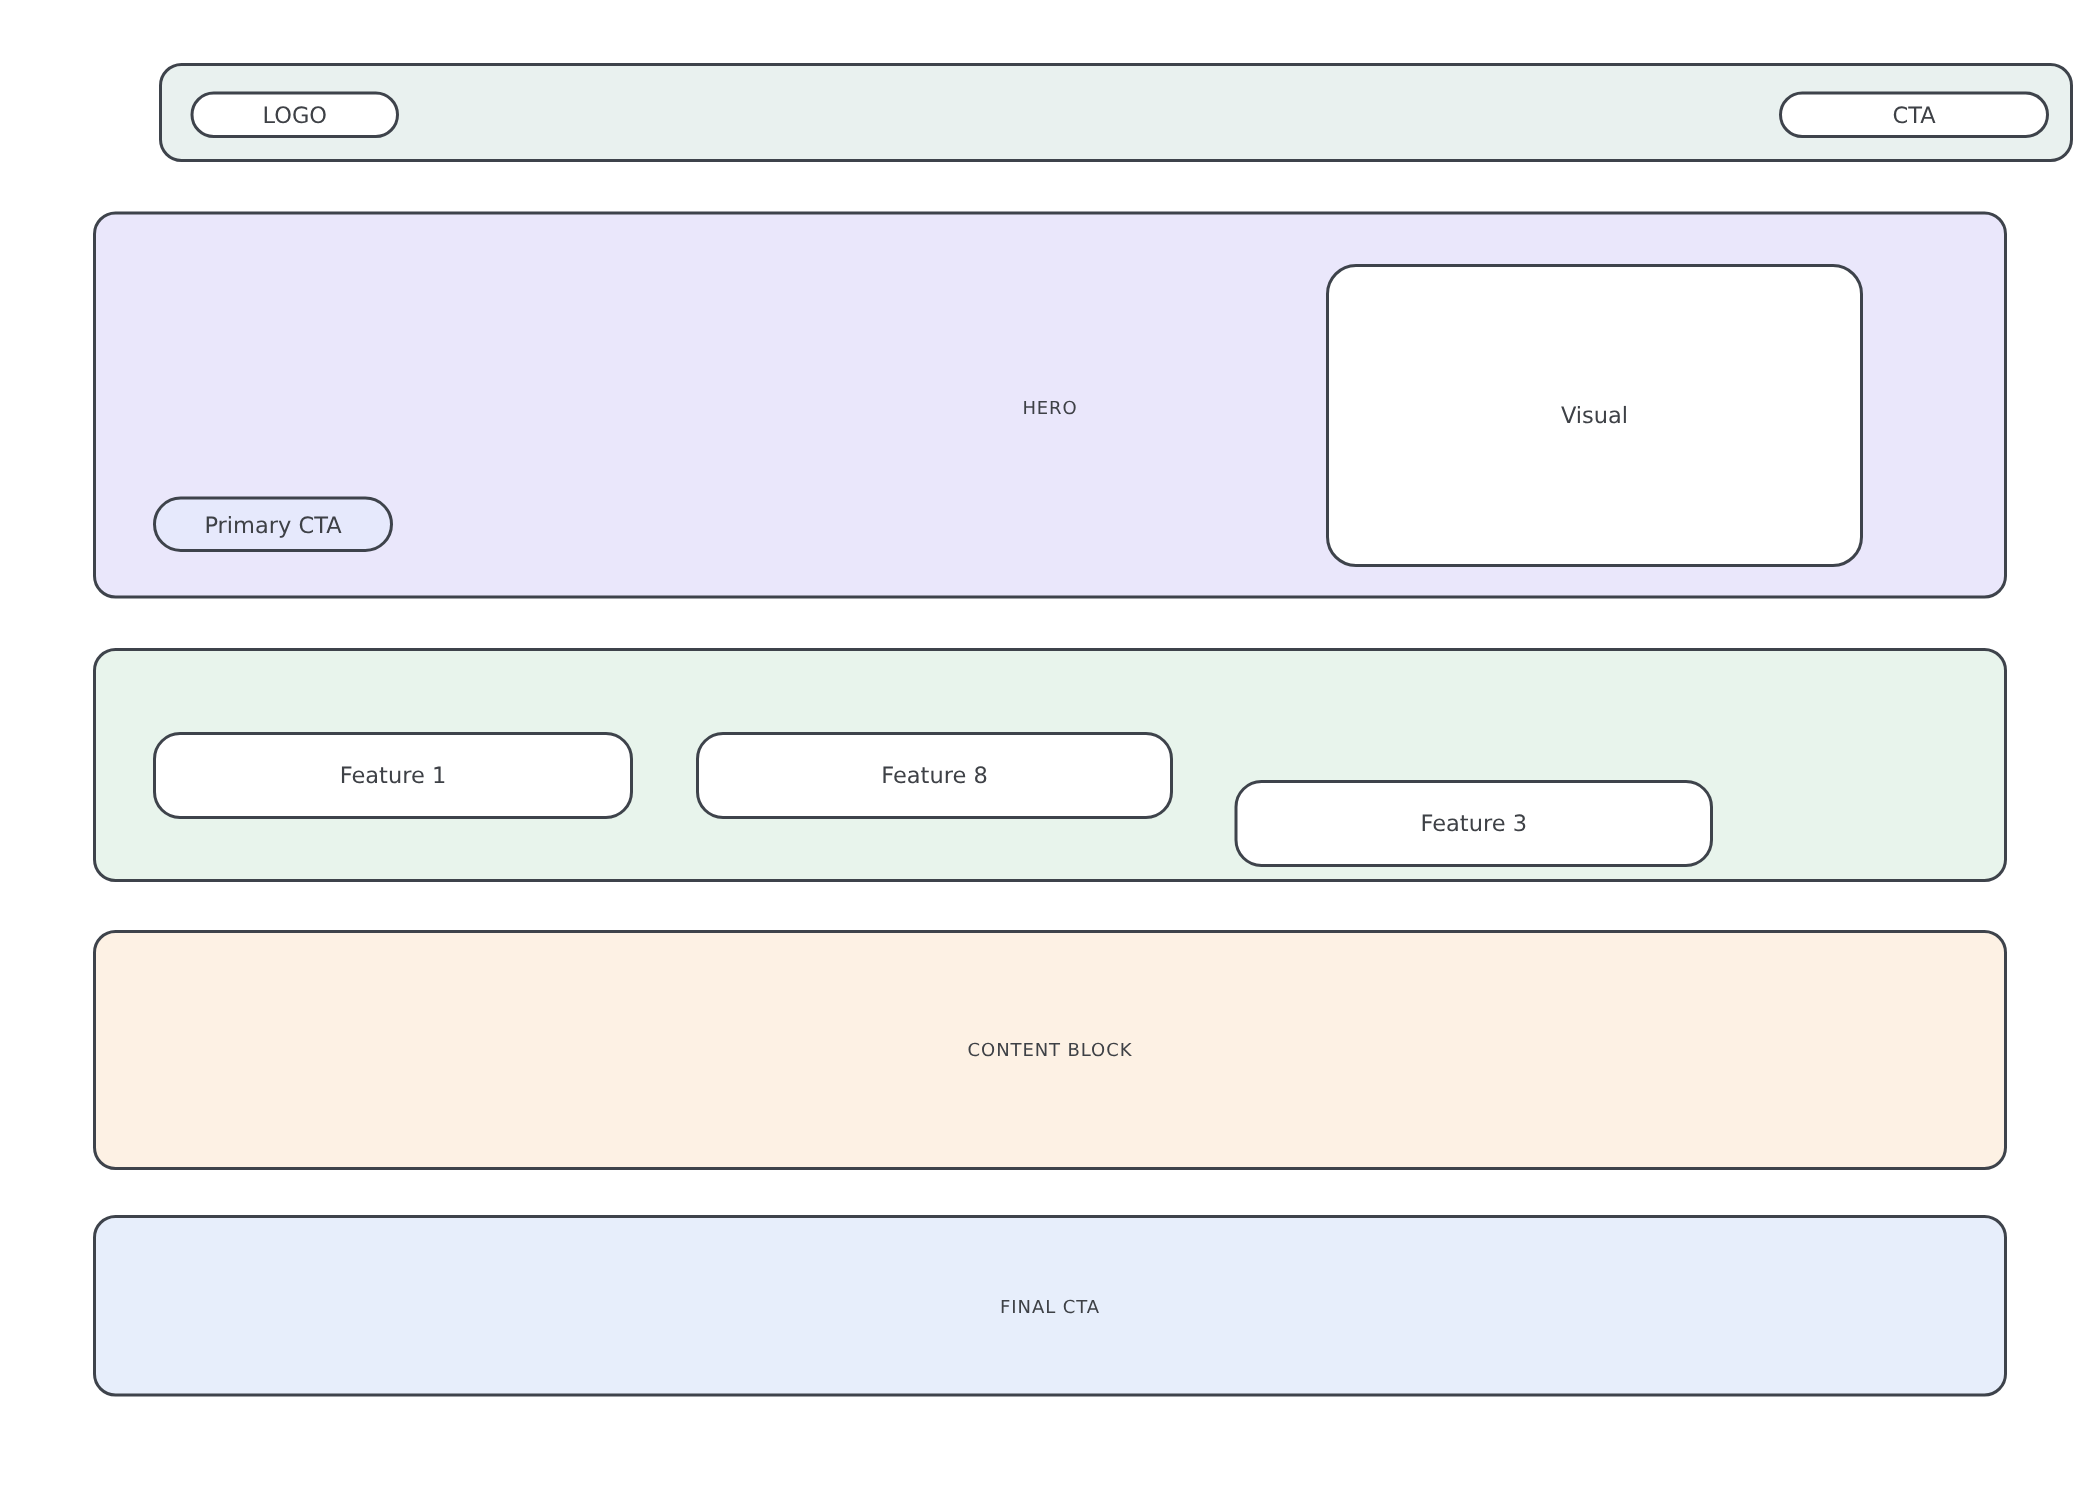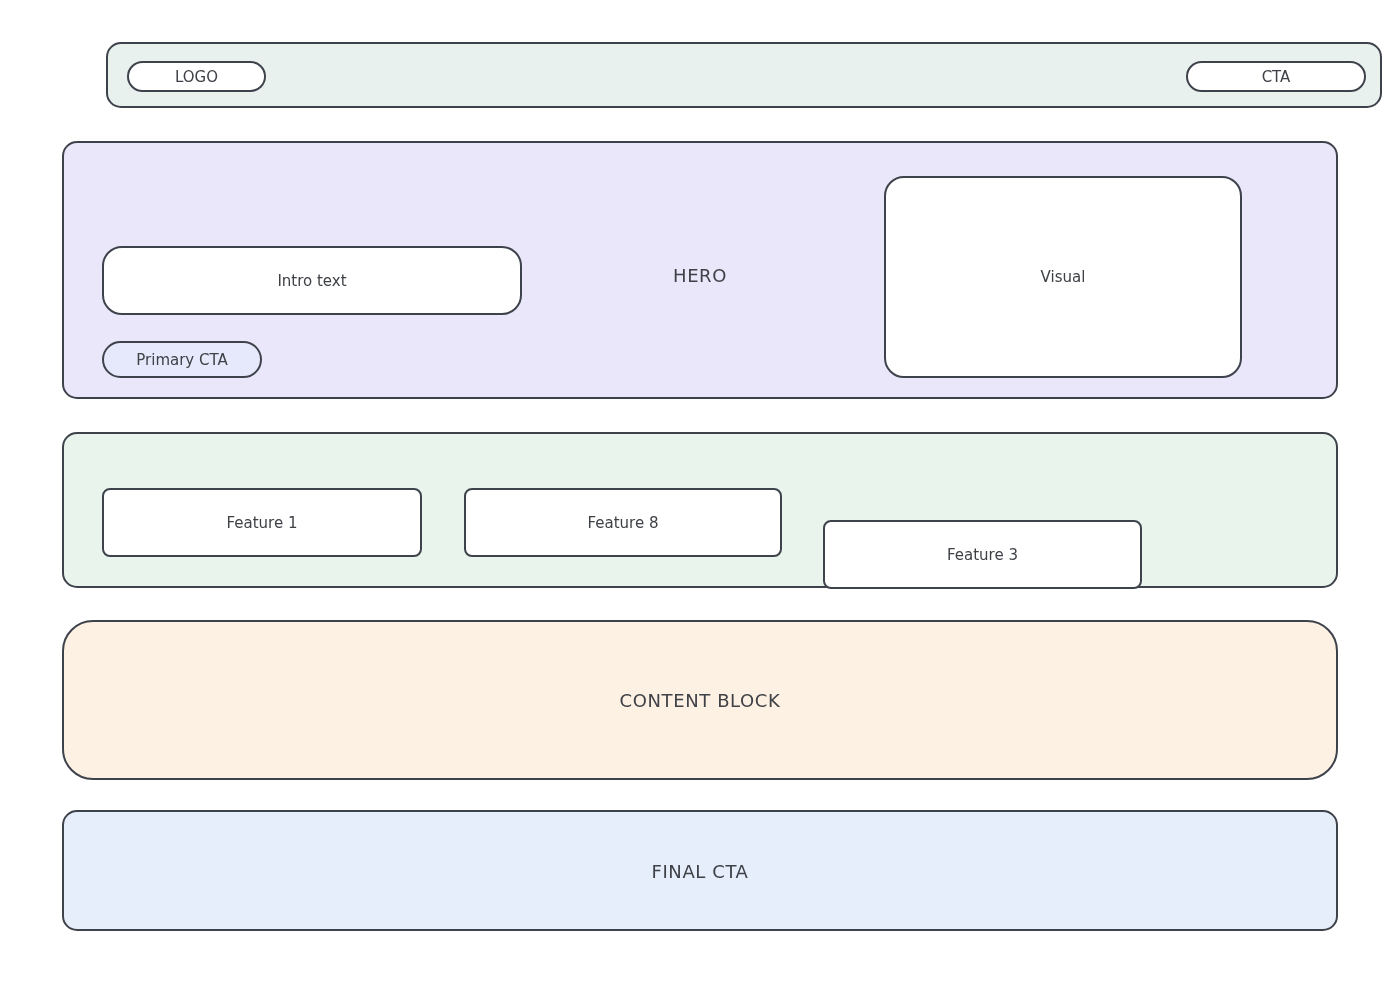--- a/index.html
+++ b/index.html
@@ -16,61 +16,58 @@
   }
   *{margin:0;padding:0;box-sizing:border-box;}
   html,body{width:1400px;height:1000px;background:var(--page-bg);}
   body{font-family:"DejaVu Sans","Liberation Sans",sans-serif;color:var(--text);}
   .canvas{position:relative;width:1400px;height:1000px;background:var(--page-bg);overflow:hidden;}
 
   .section{position:absolute;left:62px;width:1276px;border:2px solid var(--border);border-radius:15px;}
   .topbar{top:42px;height:66px;background:var(--topbar-bg);margin-left:44px;}
   .hero{top:141px;height:258px;background:var(--hero-bg);}
   .features{top:432px;height:156px;background:var(--features-bg);}
-  .content-block{top:620px;height:160px;background:var(--content-bg);border-radius:31px;}
+  .content-block{top:620px;height:160px;background:var(--content-bg);}
   .final-cta{top:810px;height:121px;background:var(--final-bg);}
 
   .pill{position:absolute;border:2px solid var(--border);border-radius:999px;background:var(--box-bg);
         display:flex;align-items:center;justify-content:center;font-size:15px;}
   .logo-pill{left:19px;top:17px;width:139px;height:31px;}
   .cta-pill{left:1078px;top:17px;width:180px;height:31px;}
-  .primary-cta{left:38px;top:188px;width:160px;height:37px;background:var(--primary-cta-bg);margin-top:10px;}
+  .primary-cta{left:38px;top:188px;width:160px;height:37px;background:var(--primary-cta-bg);}
 
   .box{position:absolute;border:2px solid var(--border);background:var(--box-bg);
        display:flex;align-items:center;justify-content:center;font-size:15px;}
   .headline-box{left:38px;top:48px;width:420px;height:38px;border-radius:19px;}
   .intro-box{left:38px;top:103px;width:420px;height:69px;border-radius:20px;}
   .visual-box{left:820px;top:33px;width:358px;height:202px;border-radius:20px;align-items:center;}
-  .feature-box{top:54px;height:69px;border-radius:8px;}
+  .feature-box{top:54px;height:58px;border-radius:18px;}
   .feature-1{left:38px;width:320px;}
   .feature-2{left:400px;width:318px;}
   .feature-3{left:759px;width:319px;margin-top:32px;}
 
-  .section-label{position:absolute;left:0;right:0;text-align:center;font-size:18px;letter-spacing:0.6px;}
+  .section-label{position:absolute;left:0;right:0;text-align:center;font-size:12px;letter-spacing:0.6px;}
   .hero-label{top:122px;}
   .center-label{top:50%;transform:translateY(-50%);}
 </style>
 </head>
 <body>
 
 <div class="canvas">
 
   <div class="section topbar">
     <div class="pill logo-pill">
       <span>LOGO</span>
     </div>
     <div class="pill cta-pill">
       <span>CTA</span>
     </div>
   </div>
 
   <div class="section hero">
-    <div class="box intro-box">
-      <span>Intro text</span>
-    </div>
     <div class="pill primary-cta">
       <span>Primary CTA</span>
     </div>
     <div class="section-label hero-label">HERO</div>
     <div class="box visual-box">
       <span>Visual</span>
     </div>
   </div>
 
   <div class="section features">

